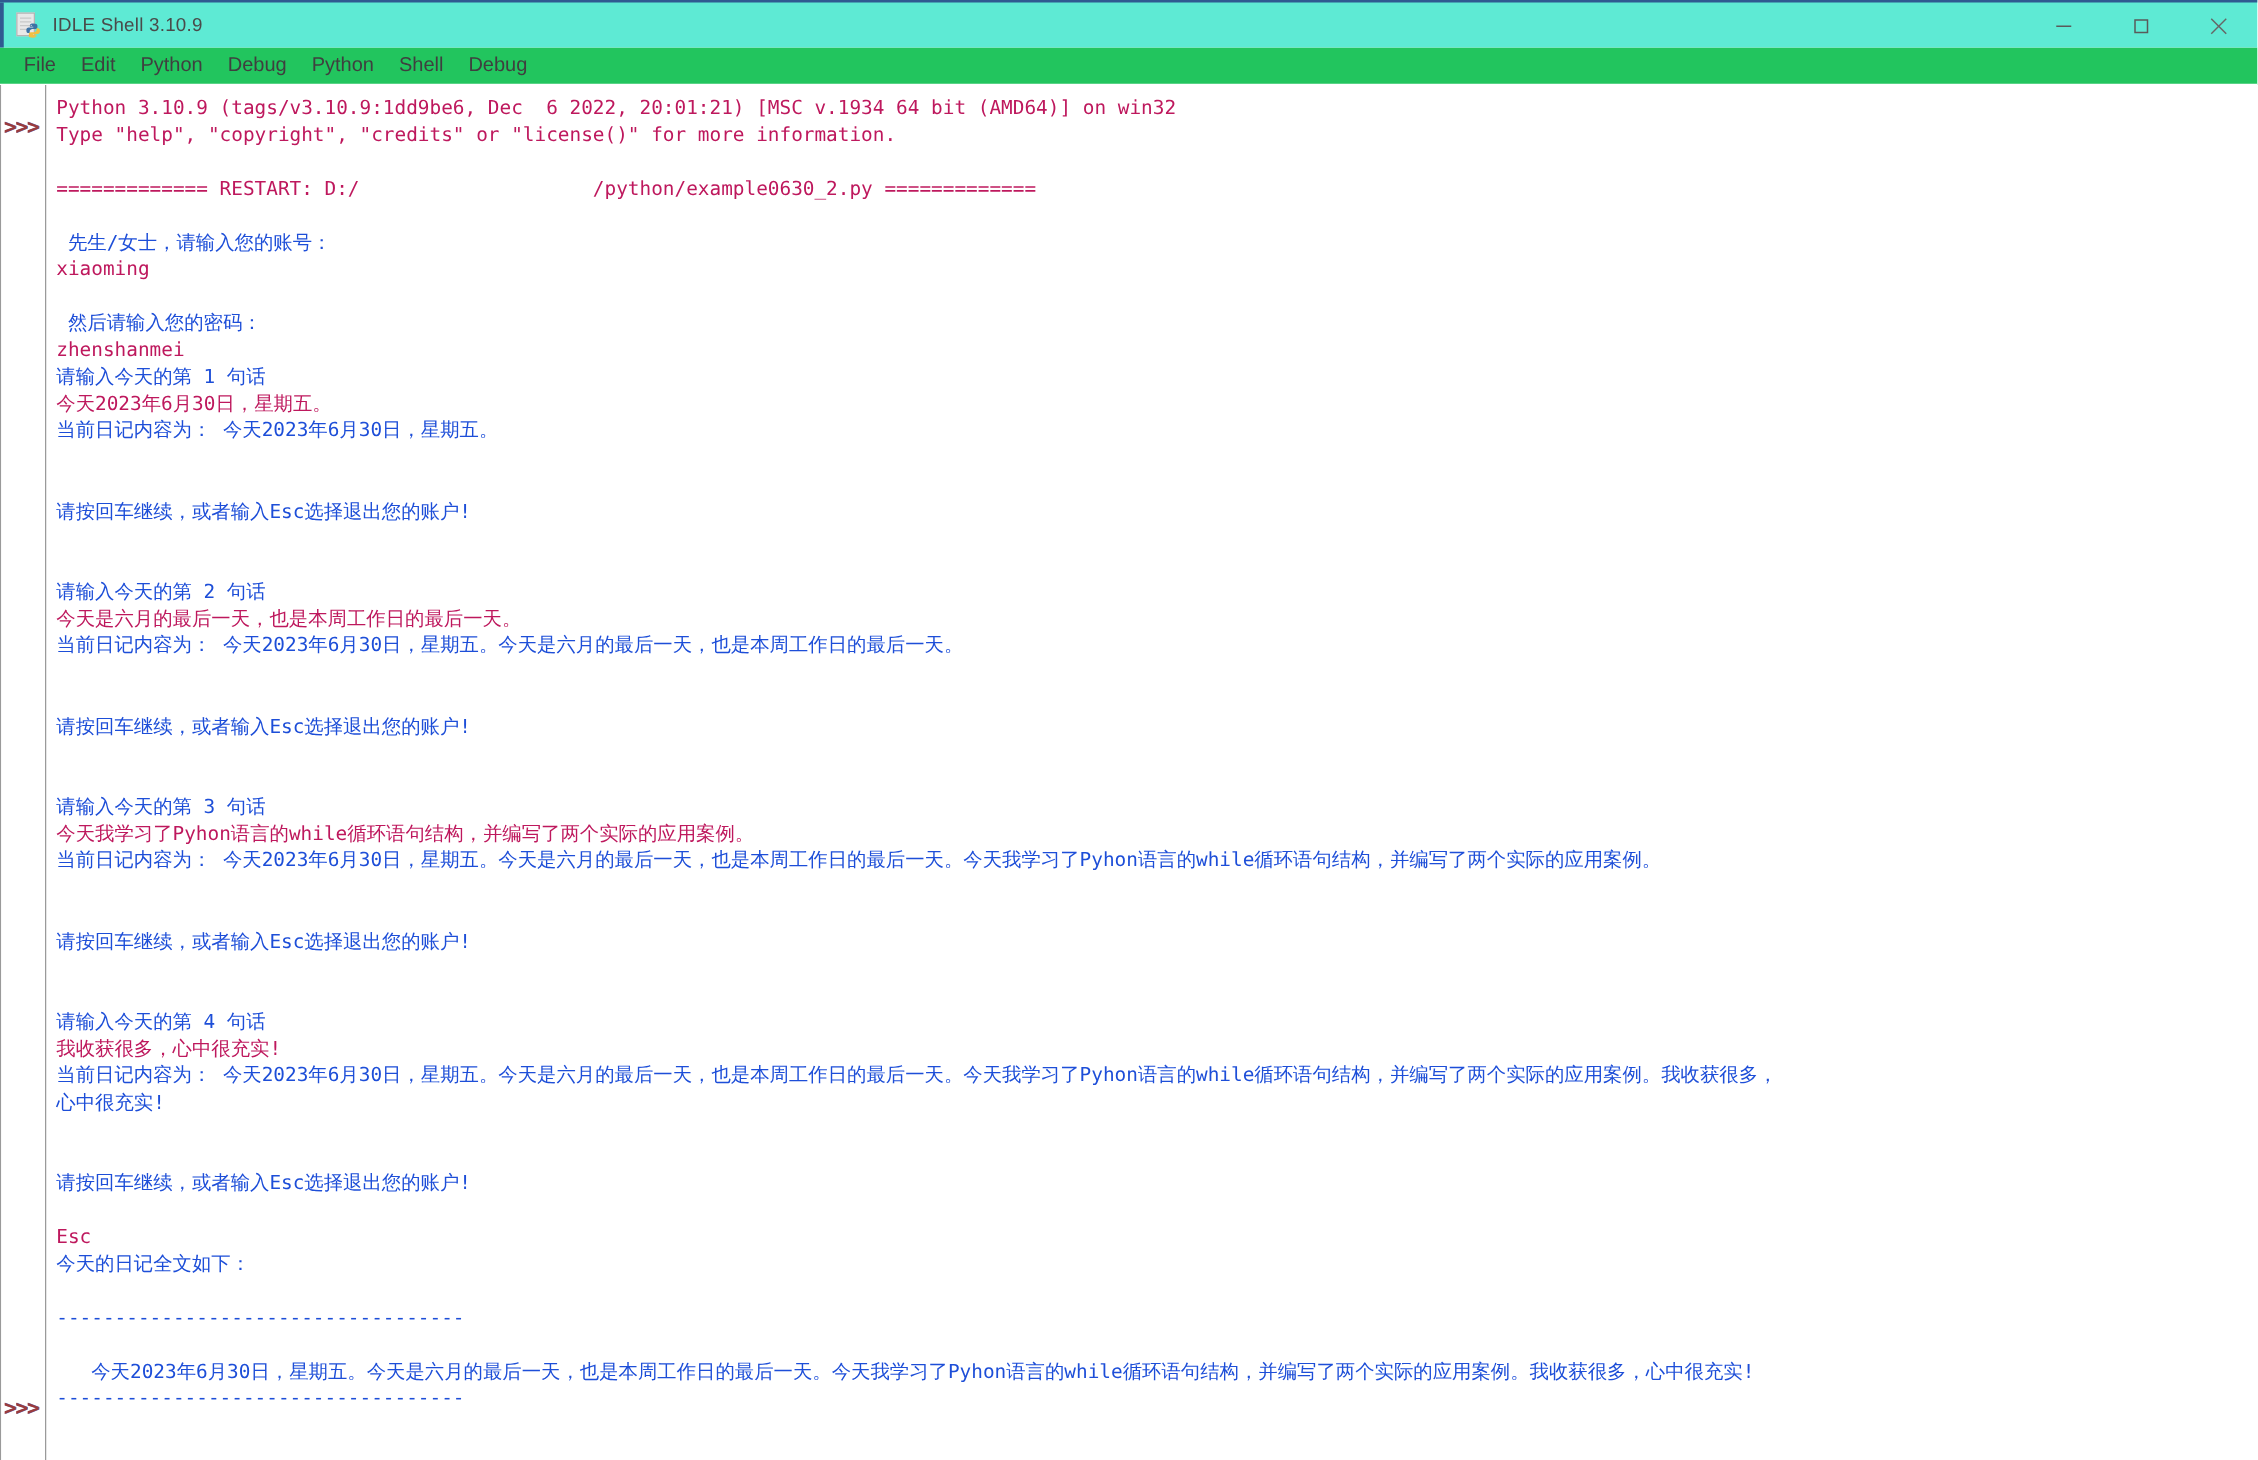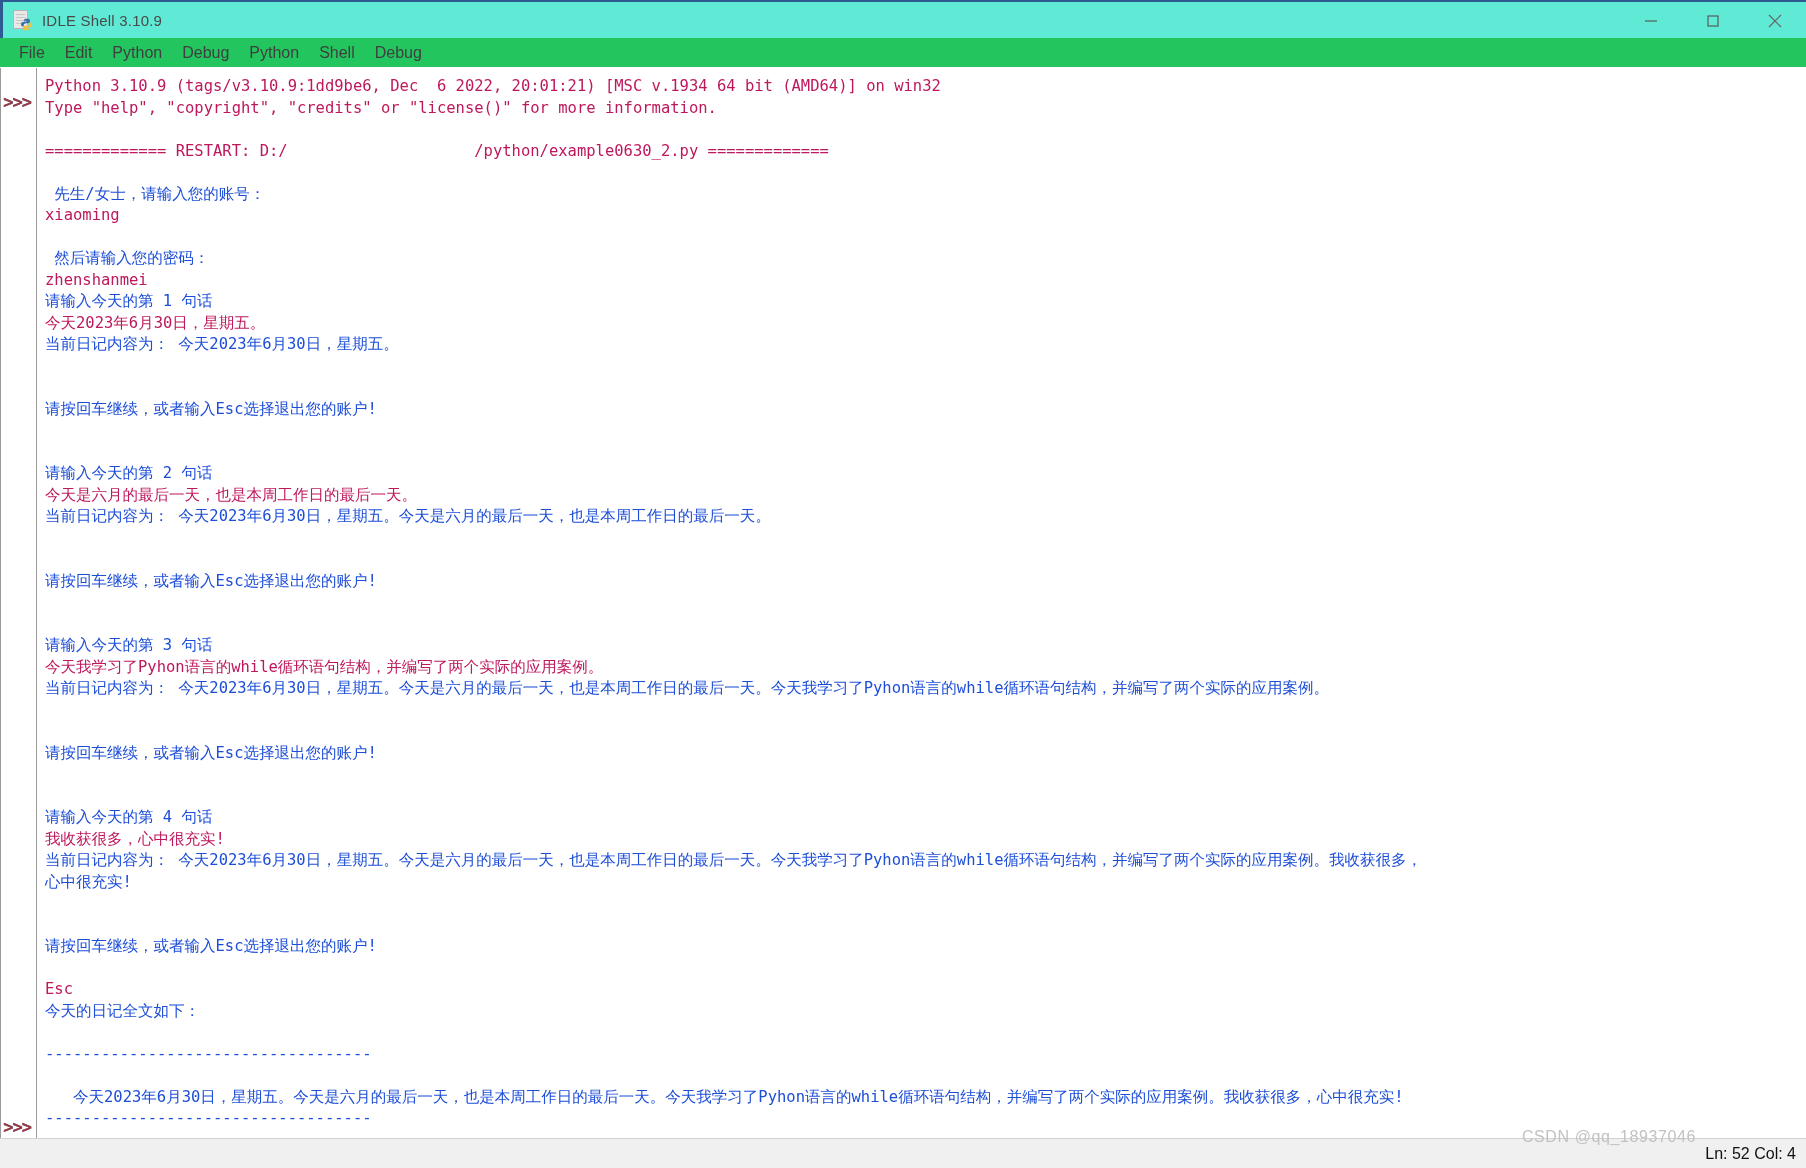--- a/index.html
+++ b/index.html
@@ -224,18 +224,14 @@
   </div>
 
   <div class="shell-wrap">
     <div class="gutter">
       <span class="prompt-marker" id="prompt-top" style="top: 24px;">&gt;&gt;&gt;</span>
       <span class="prompt-marker" id="prompt-bottom" style="top: 1049px;">&gt;&gt;&gt;</span>
     </div>
     <div class="console" id="console"><div class="line c-out">Python 3.10.9 (tags/v3.10.9:1dd9be6, Dec  6 2022, 20:01:21) [MSC v.1934 64 bit (AMD64)] on win32</div><div class="line c-out">Type "help", "copyright", "credits" or "license()" for more information.</div><div class="line c-out blank">&nbsp;</div><div class="line c-out">============= RESTART: D:/                    /python/example0630_2.py =============</div><div class="line c-out blank">&nbsp;</div><div class="line c-blue"> 先生/女士，请输入您的账号：</div><div class="line c-out">xiaoming</div><div class="line c-out blank">&nbsp;</div><div class="line c-blue"> 然后请输入您的密码：</div><div class="line c-out">zhenshanmei</div><div class="line c-blue">请输入今天的第 1 句话</div><div class="line c-out">今天2023年6月30日，星期五。</div><div class="line c-blue">当前日记内容为： 今天2023年6月30日，星期五。</div><div class="line c-out blank">&nbsp;</div><div class="line c-out blank">&nbsp;</div><div class="line c-blue">请按回车继续，或者输入Esc选择退出您的账户!</div><div class="line c-out blank">&nbsp;</div><div class="line c-out blank">&nbsp;</div><div class="line c-blue">请输入今天的第 2 句话</div><div class="line c-out">今天是六月的最后一天，也是本周工作日的最后一天。</div><div class="line c-blue">当前日记内容为： 今天2023年6月30日，星期五。今天是六月的最后一天，也是本周工作日的最后一天。</div><div class="line c-out blank">&nbsp;</div><div class="line c-out blank">&nbsp;</div><div class="line c-blue">请按回车继续，或者输入Esc选择退出您的账户!</div><div class="line c-out blank">&nbsp;</div><div class="line c-out blank">&nbsp;</div><div class="line c-blue">请输入今天的第 3 句话</div><div class="line c-out">今天我学习了Pyhon语言的while循环语句结构，并编写了两个实际的应用案例。</div><div class="line c-blue">当前日记内容为： 今天2023年6月30日，星期五。今天是六月的最后一天，也是本周工作日的最后一天。今天我学习了Pyhon语言的while循环语句结构，并编写了两个实际的应用案例。</div><div class="line c-out blank">&nbsp;</div><div class="line c-out blank">&nbsp;</div><div class="line c-blue">请按回车继续，或者输入Esc选择退出您的账户!</div><div class="line c-out blank">&nbsp;</div><div class="line c-out blank">&nbsp;</div><div class="line c-blue">请输入今天的第 4 句话</div><div class="line c-out">我收获很多，心中很充实!</div><div class="line c-blue">当前日记内容为： 今天2023年6月30日，星期五。今天是六月的最后一天，也是本周工作日的最后一天。今天我学习了Pyhon语言的while循环语句结构，并编写了两个实际的应用案例。我收获很多，</div><div class="line c-blue">心中很充实!</div><div class="line c-out blank">&nbsp;</div><div class="line c-out blank">&nbsp;</div><div class="line c-blue">请按回车继续，或者输入Esc选择退出您的账户!</div><div class="line c-out blank">&nbsp;</div><div class="line c-out">Esc</div><div class="line c-blue">今天的日记全文如下：</div><div class="line c-out blank">&nbsp;</div><div class="line c-blue">-----------------------------------</div><div class="line c-out blank">&nbsp;</div><div class="line c-blue">   今天2023年6月30日，星期五。今天是六月的最后一天，也是本周工作日的最后一天。今天我学习了Pyhon语言的while循环语句结构，并编写了两个实际的应用案例。我收获很多，心中很充实!</div><div class="line c-blue">-----------------------------------</div><div class="line c-out blank">&nbsp;</div></div>
   </div>
 
-  <div class="statusbar">
-    <span class="watermark">CSDN @qq_18937046</span>
-    <span class="status-text">Ln: 52  Col: 4</span>
-  </div>
 
 </div>
 
 </body></html>

